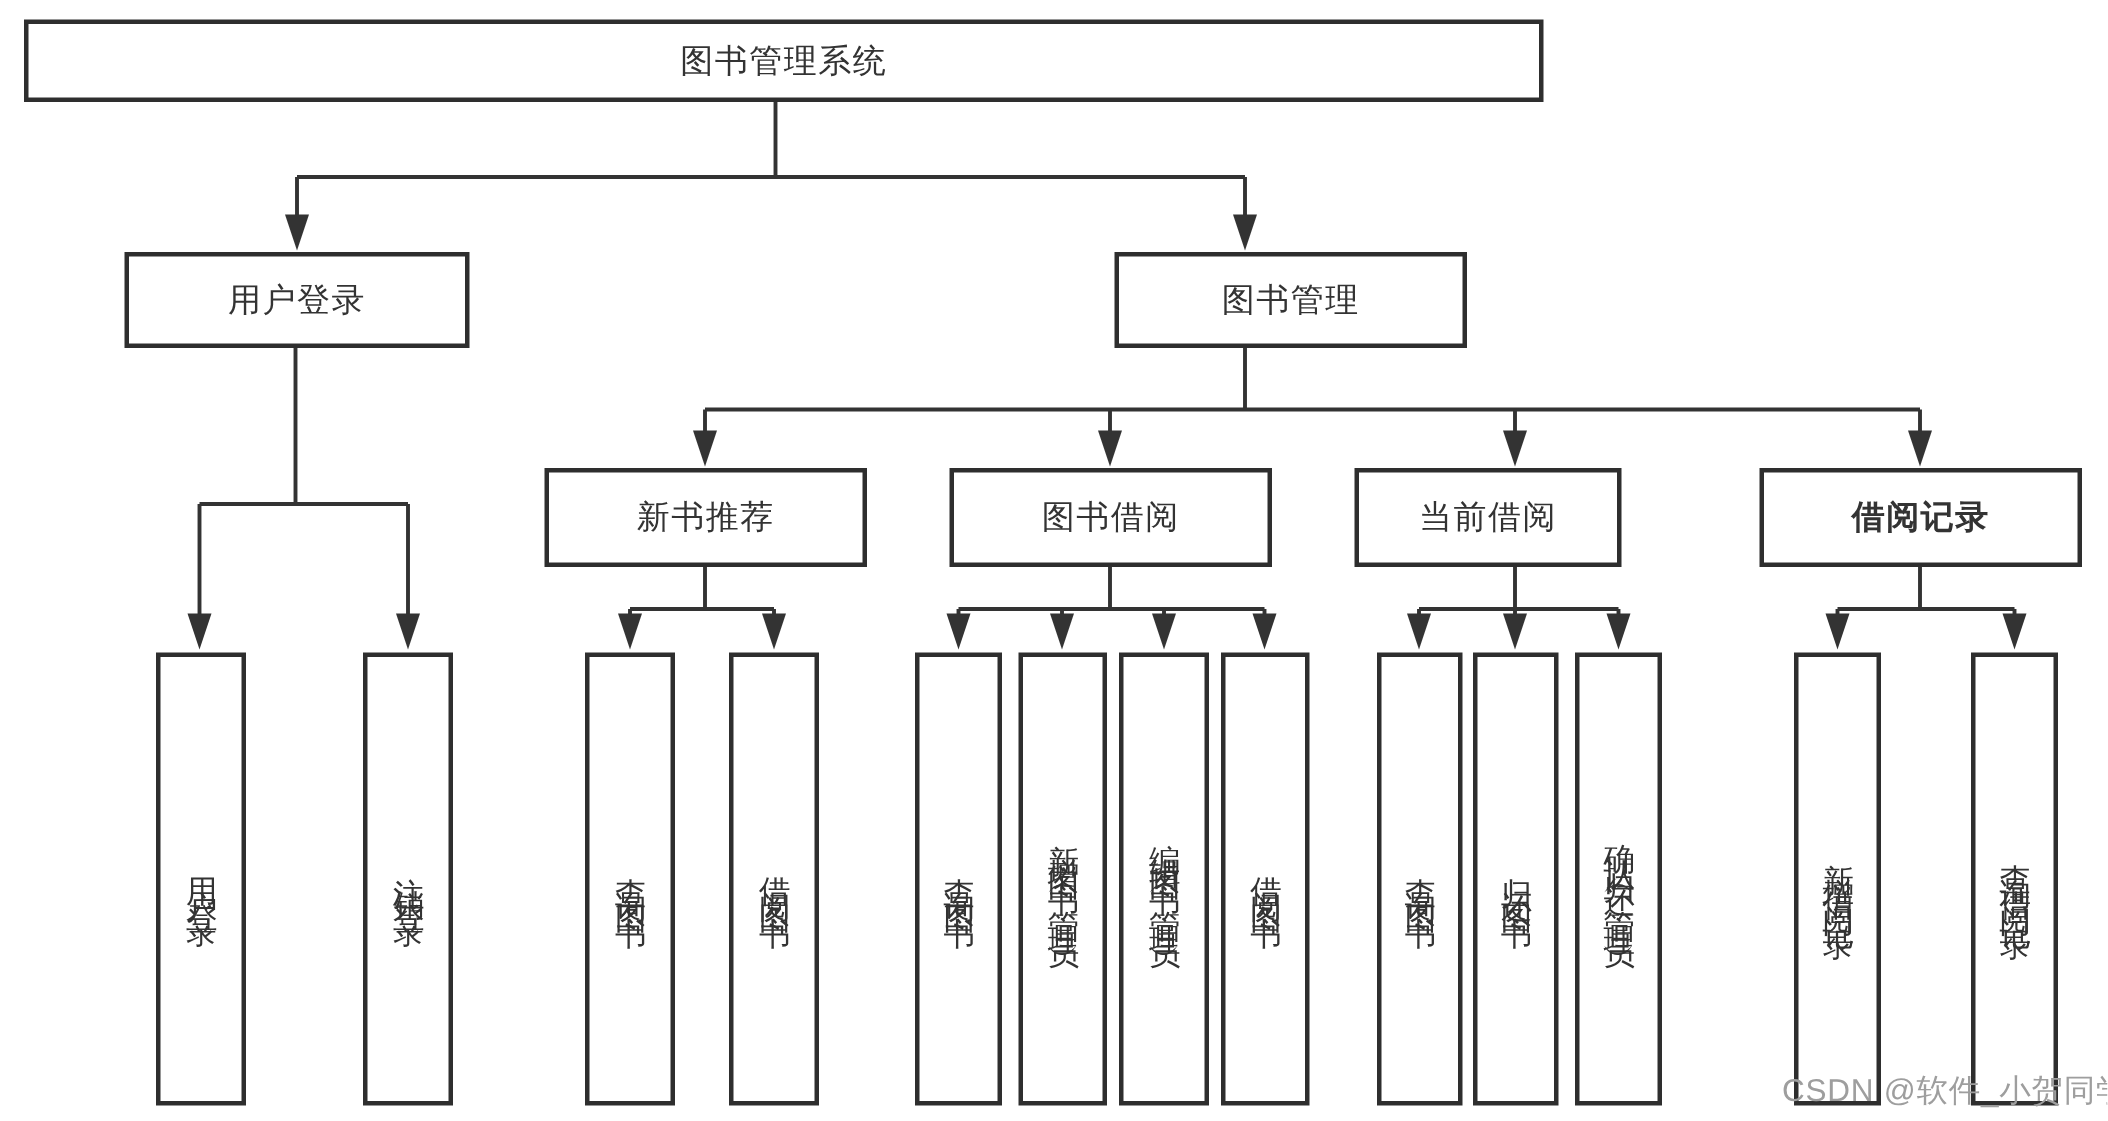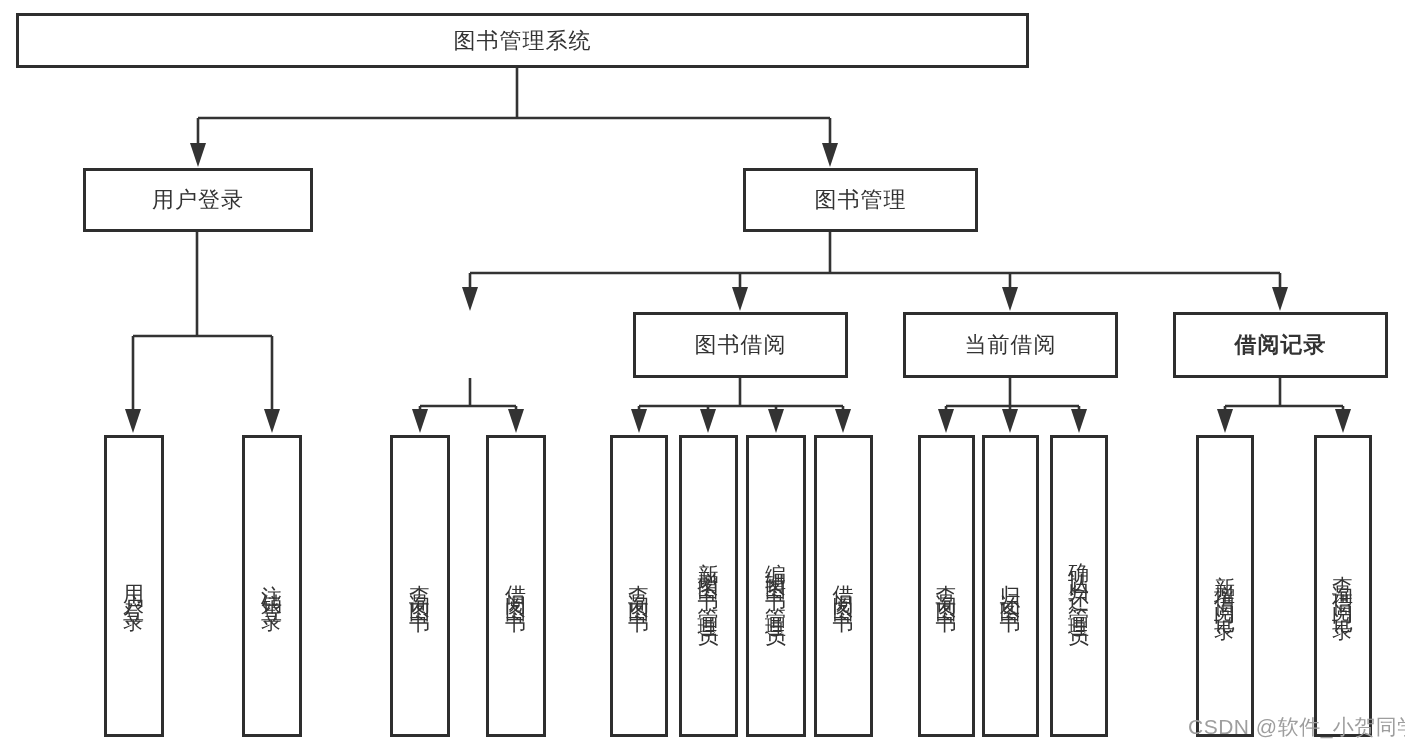--- a/index.html
+++ b/index.html
@@ -112,22 +112,23 @@
       <path d="M1217 409 L1233 409 L1225 433 Z"></path>
       <path d="M1335 409 L1351 409 L1343 433 Z"></path>
     </g>
   </svg>
 
   <div class="node" style="left:16px;top:13px;width:1013px;height:55px;">图书管理系统</div>
 
   <div class="node" style="left:83px;top:168px;width:230px;height:64px;">用户登录</div>
   <div class="node" style="left:712px;top:168px;width:235px;height:64px;margin-left:31px;">图书管理</div>
 
+  <div class="node" style="left:363px;top:312px;width:215px;height:66px;">新书推荐</div>
   <div class="node" style="left:633px;top:312px;width:215px;height:66px;text-align:center;">图书借阅</div>
-  <div class="node" style="left:903px;top:312px;width:215px;height:66px;">当前借阅</div>
+  <div class="node" style="left:903px;top:312px;width:178px;height:66px;">当前借阅</div>
   <div class="node" style="left:1173px;top:312px;width:215px;height:66px;font-weight:bold;">借阅记录</div>
 
   <div class="node leaf" style="left:104px;top:435px;width:60px;height:302px;">用户登录</div>
   <div class="node leaf" style="left:242px;top:435px;width:60px;height:302px;">注销登录</div>
 
   <div class="node leaf" style="left:390px;top:435px;width:60px;height:302px;">查询图书</div>
   <div class="node leaf" style="left:486px;top:435px;width:60px;height:302px;">借阅图书</div>
 
   <div class="node leaf" style="left:610px;top:435px;width:58px;height:302px;">查询图书</div>
   <div class="node leaf" style="left:679px;top:435px;width:59px;height:302px;">新增图书（管理员）</div>

